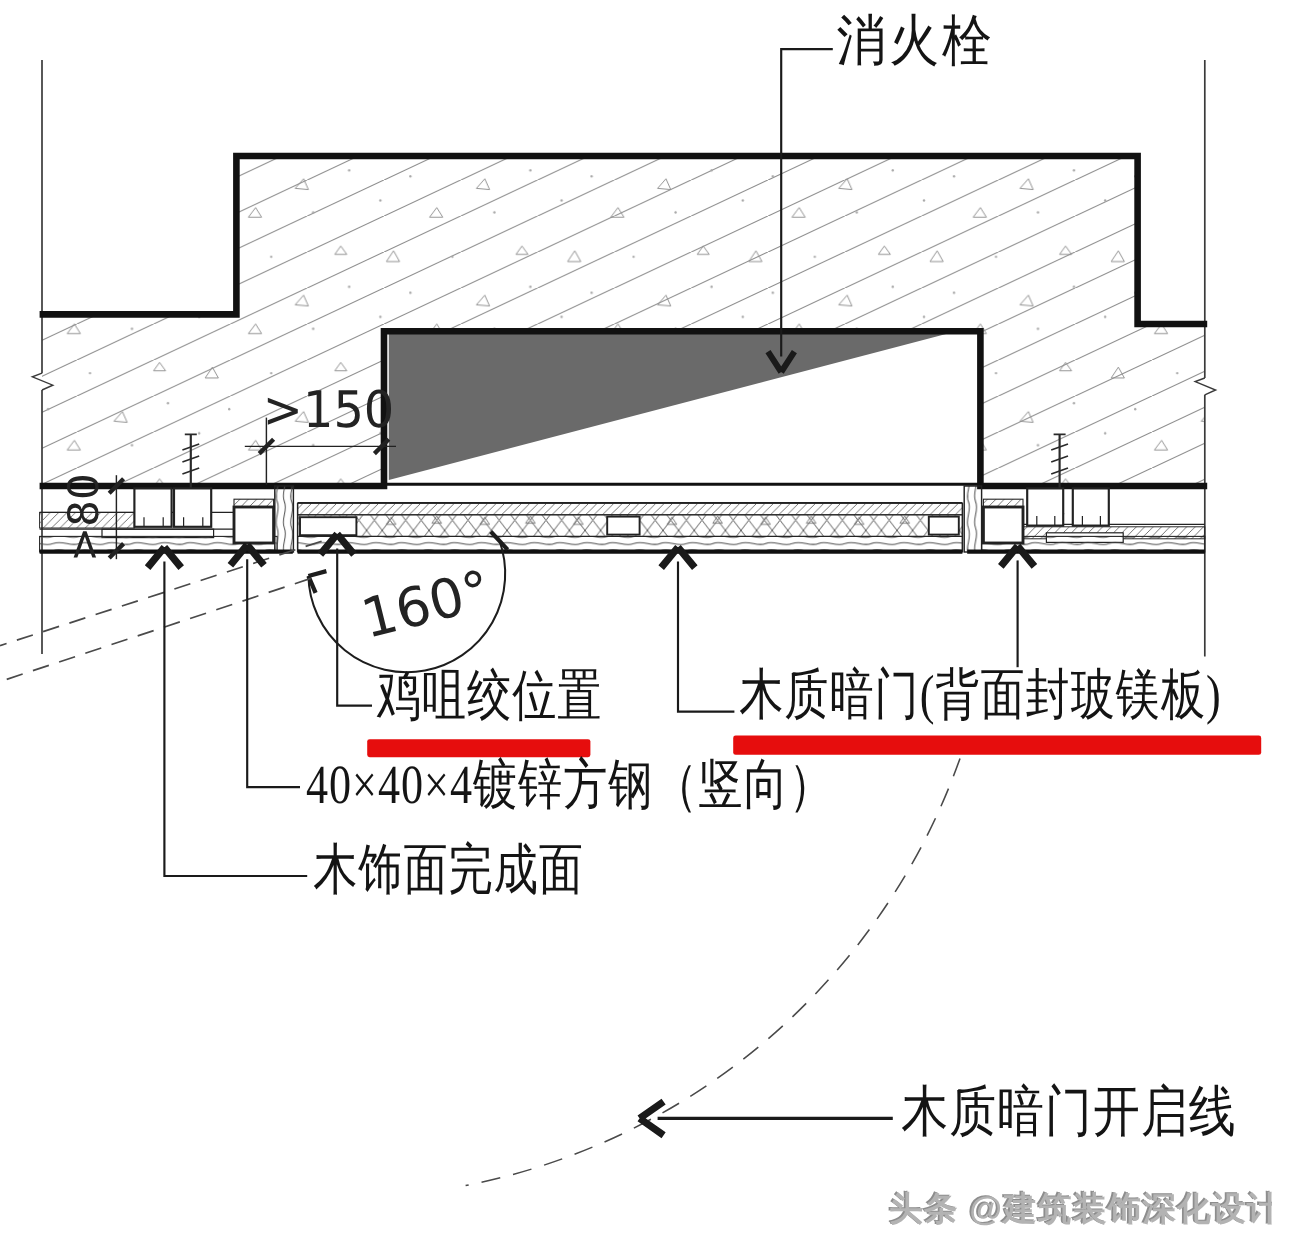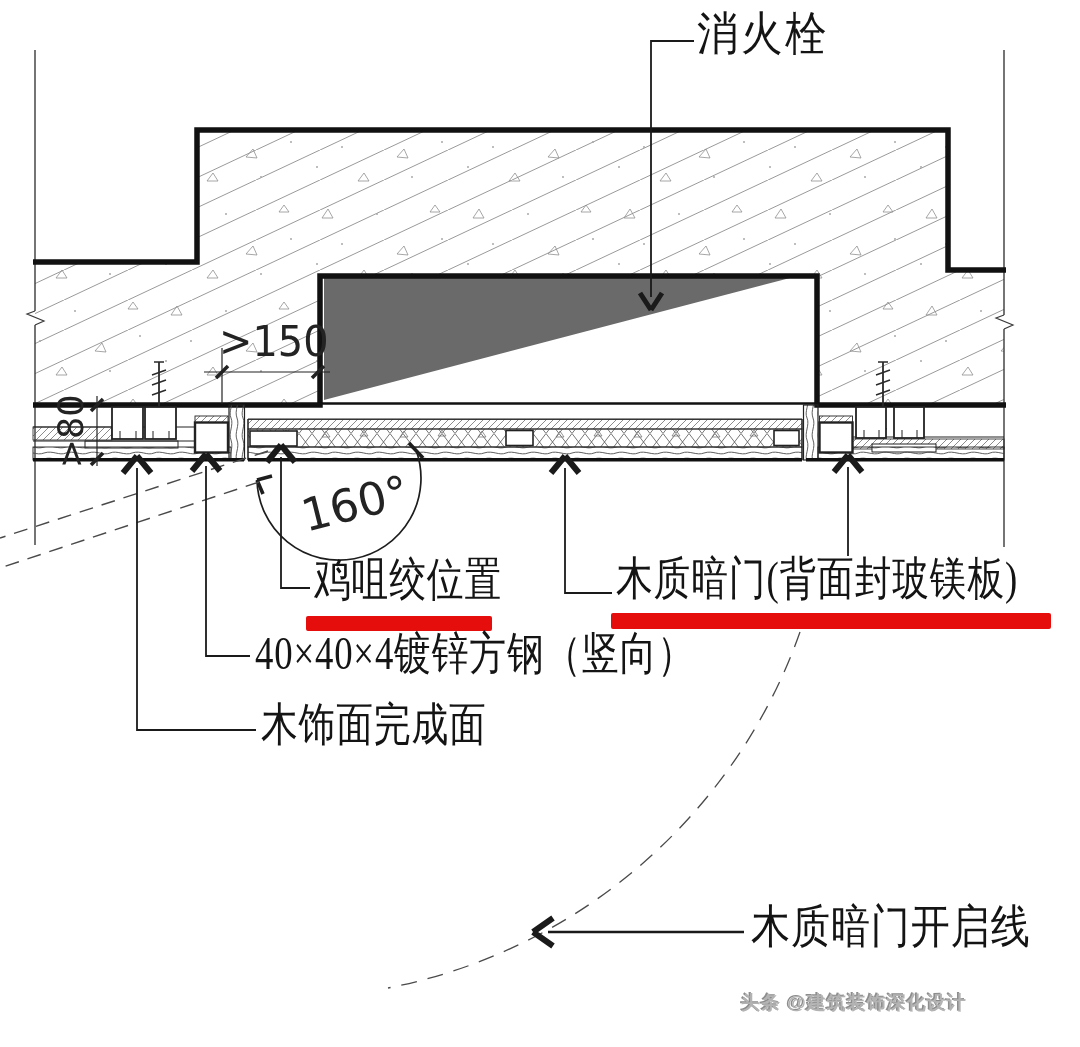--- a/index.html
+++ b/index.html
@@ -18,21 +18,21 @@
   .num{font-family:"DejaVu Sans","Liberation Sans",sans-serif;font-weight:400;color:#232323;}
   .dim150{left:219px;top:320px;font-size:42px;transform:scaleX(.95);transform-origin:left top;}
   .dim80{left:21px;top:413px;width:100px;text-align:center;font-size:35px;transform:rotate(-90deg);}
   .deg160{left:301px;top:480px;font-size:45px;transform:rotate(-14deg);}
   .fire{left:697px;top:10px;font-size:46px;transform:scaleX(.9);transform-origin:left top;letter-spacing:3px;}
   .hinge{left:314px;top:556px;}
   .door{left:616px;top:555px;}
   .steel{left:255px;top:630px;}
   .woodface{left:261px;top:701px;}
   .openline{left:751px;top:903px;}
-  .watermark{left:741px;top:993px;font-size:19px;font-weight:bold;
+  .watermark{left:741px;top:993px;font-size:28px;font-weight:bold;
     font-family:"Liberation Sans","DejaVu Sans",sans-serif;
     color:var(--watermark-gray);letter-spacing:1px;
     text-shadow:-1.5px -1.5px 0 #8d8d8d, 1.5px 1.5px 0 #ffffff;}
 </style>
 </head>
 <body>
 
 <div id="stage">
 
   <svg id="linework" width="1080" height="1047" viewBox="0 0 1080 1047" xmlns="http://www.w3.org/2000/svg">

